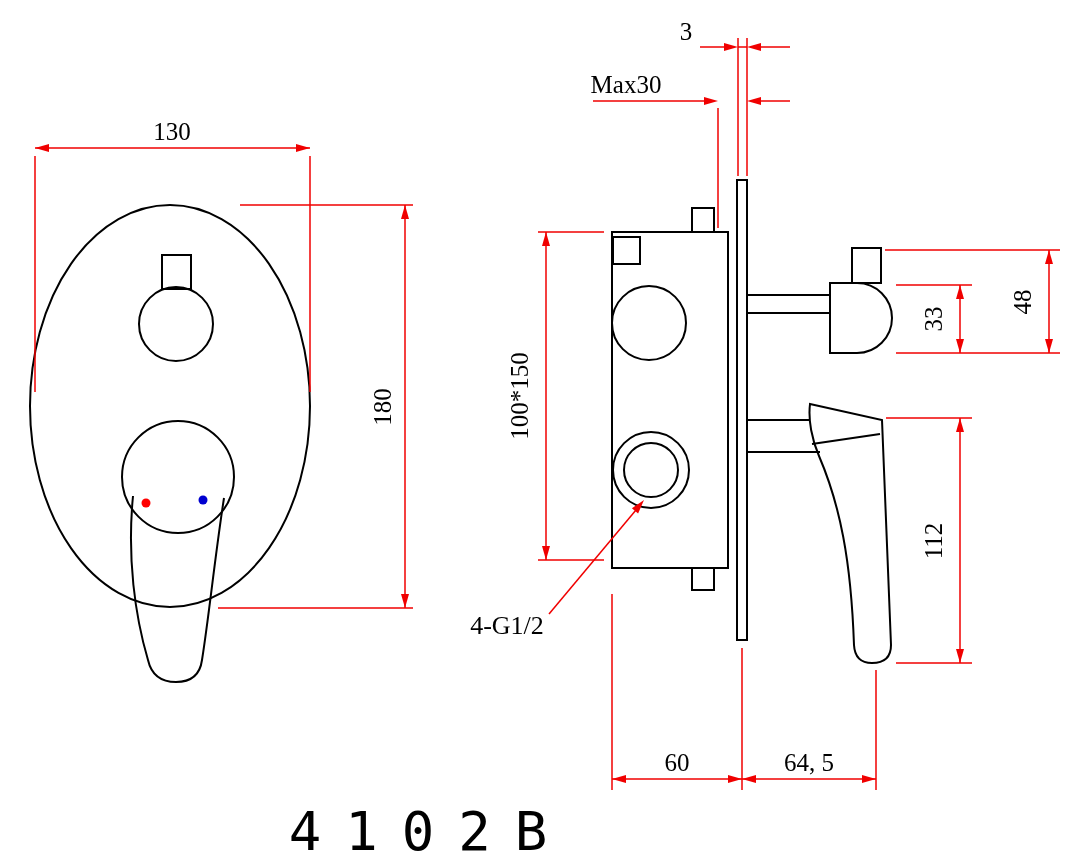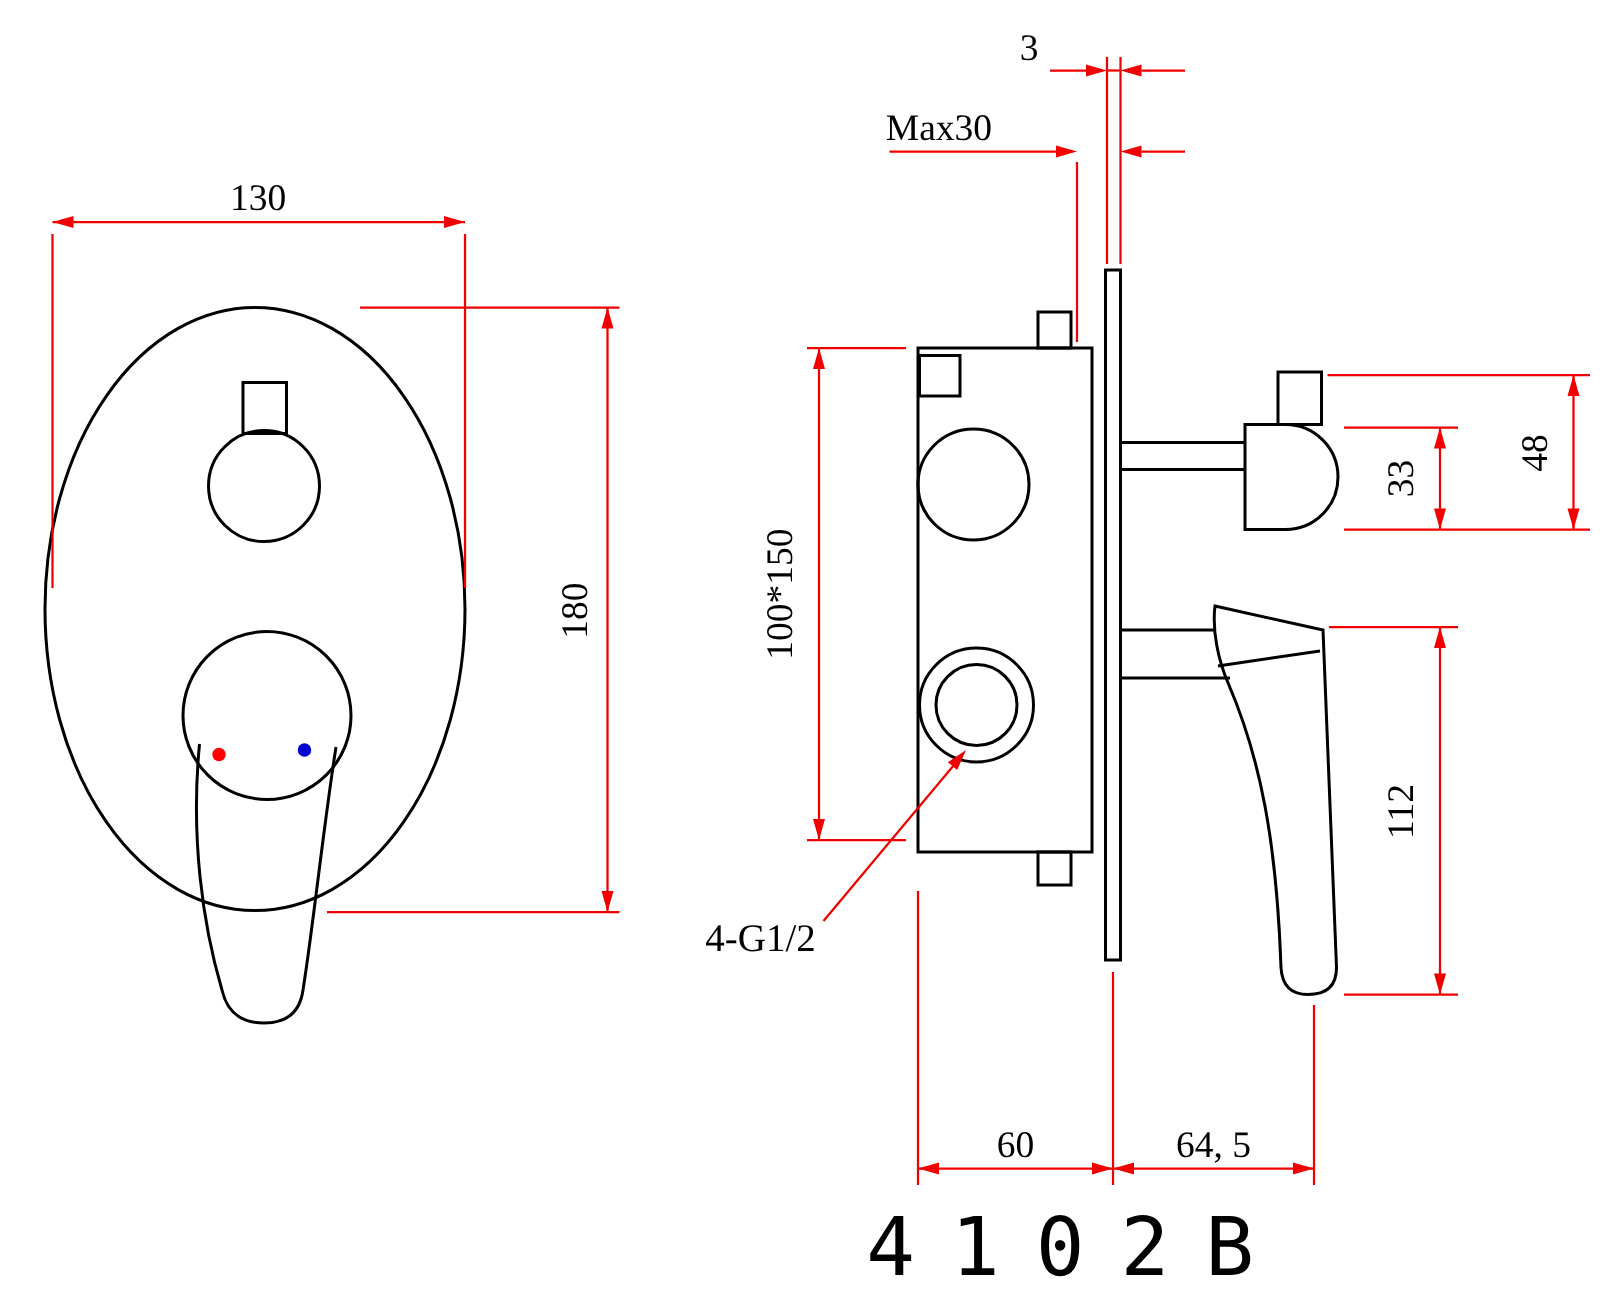--- a/index.html
+++ b/index.html
@@ -18,21 +18,21 @@
   }
   .thread-text {
     font-family: "Liberation Serif", serif;
     font-size: 26px;
   }
   .model-title {
     position: absolute;
     left: 0;
     top: 800px;
     width: 860px;
-    text-align: right;
+    text-align: center;
     font-family: "DejaVu Sans Mono", monospace;
     font-size: 54px;
     letter-spacing: 24px;
     color: #000000;
     white-space: nowrap;
   }
 </style>
 </head>
 <body>
 

